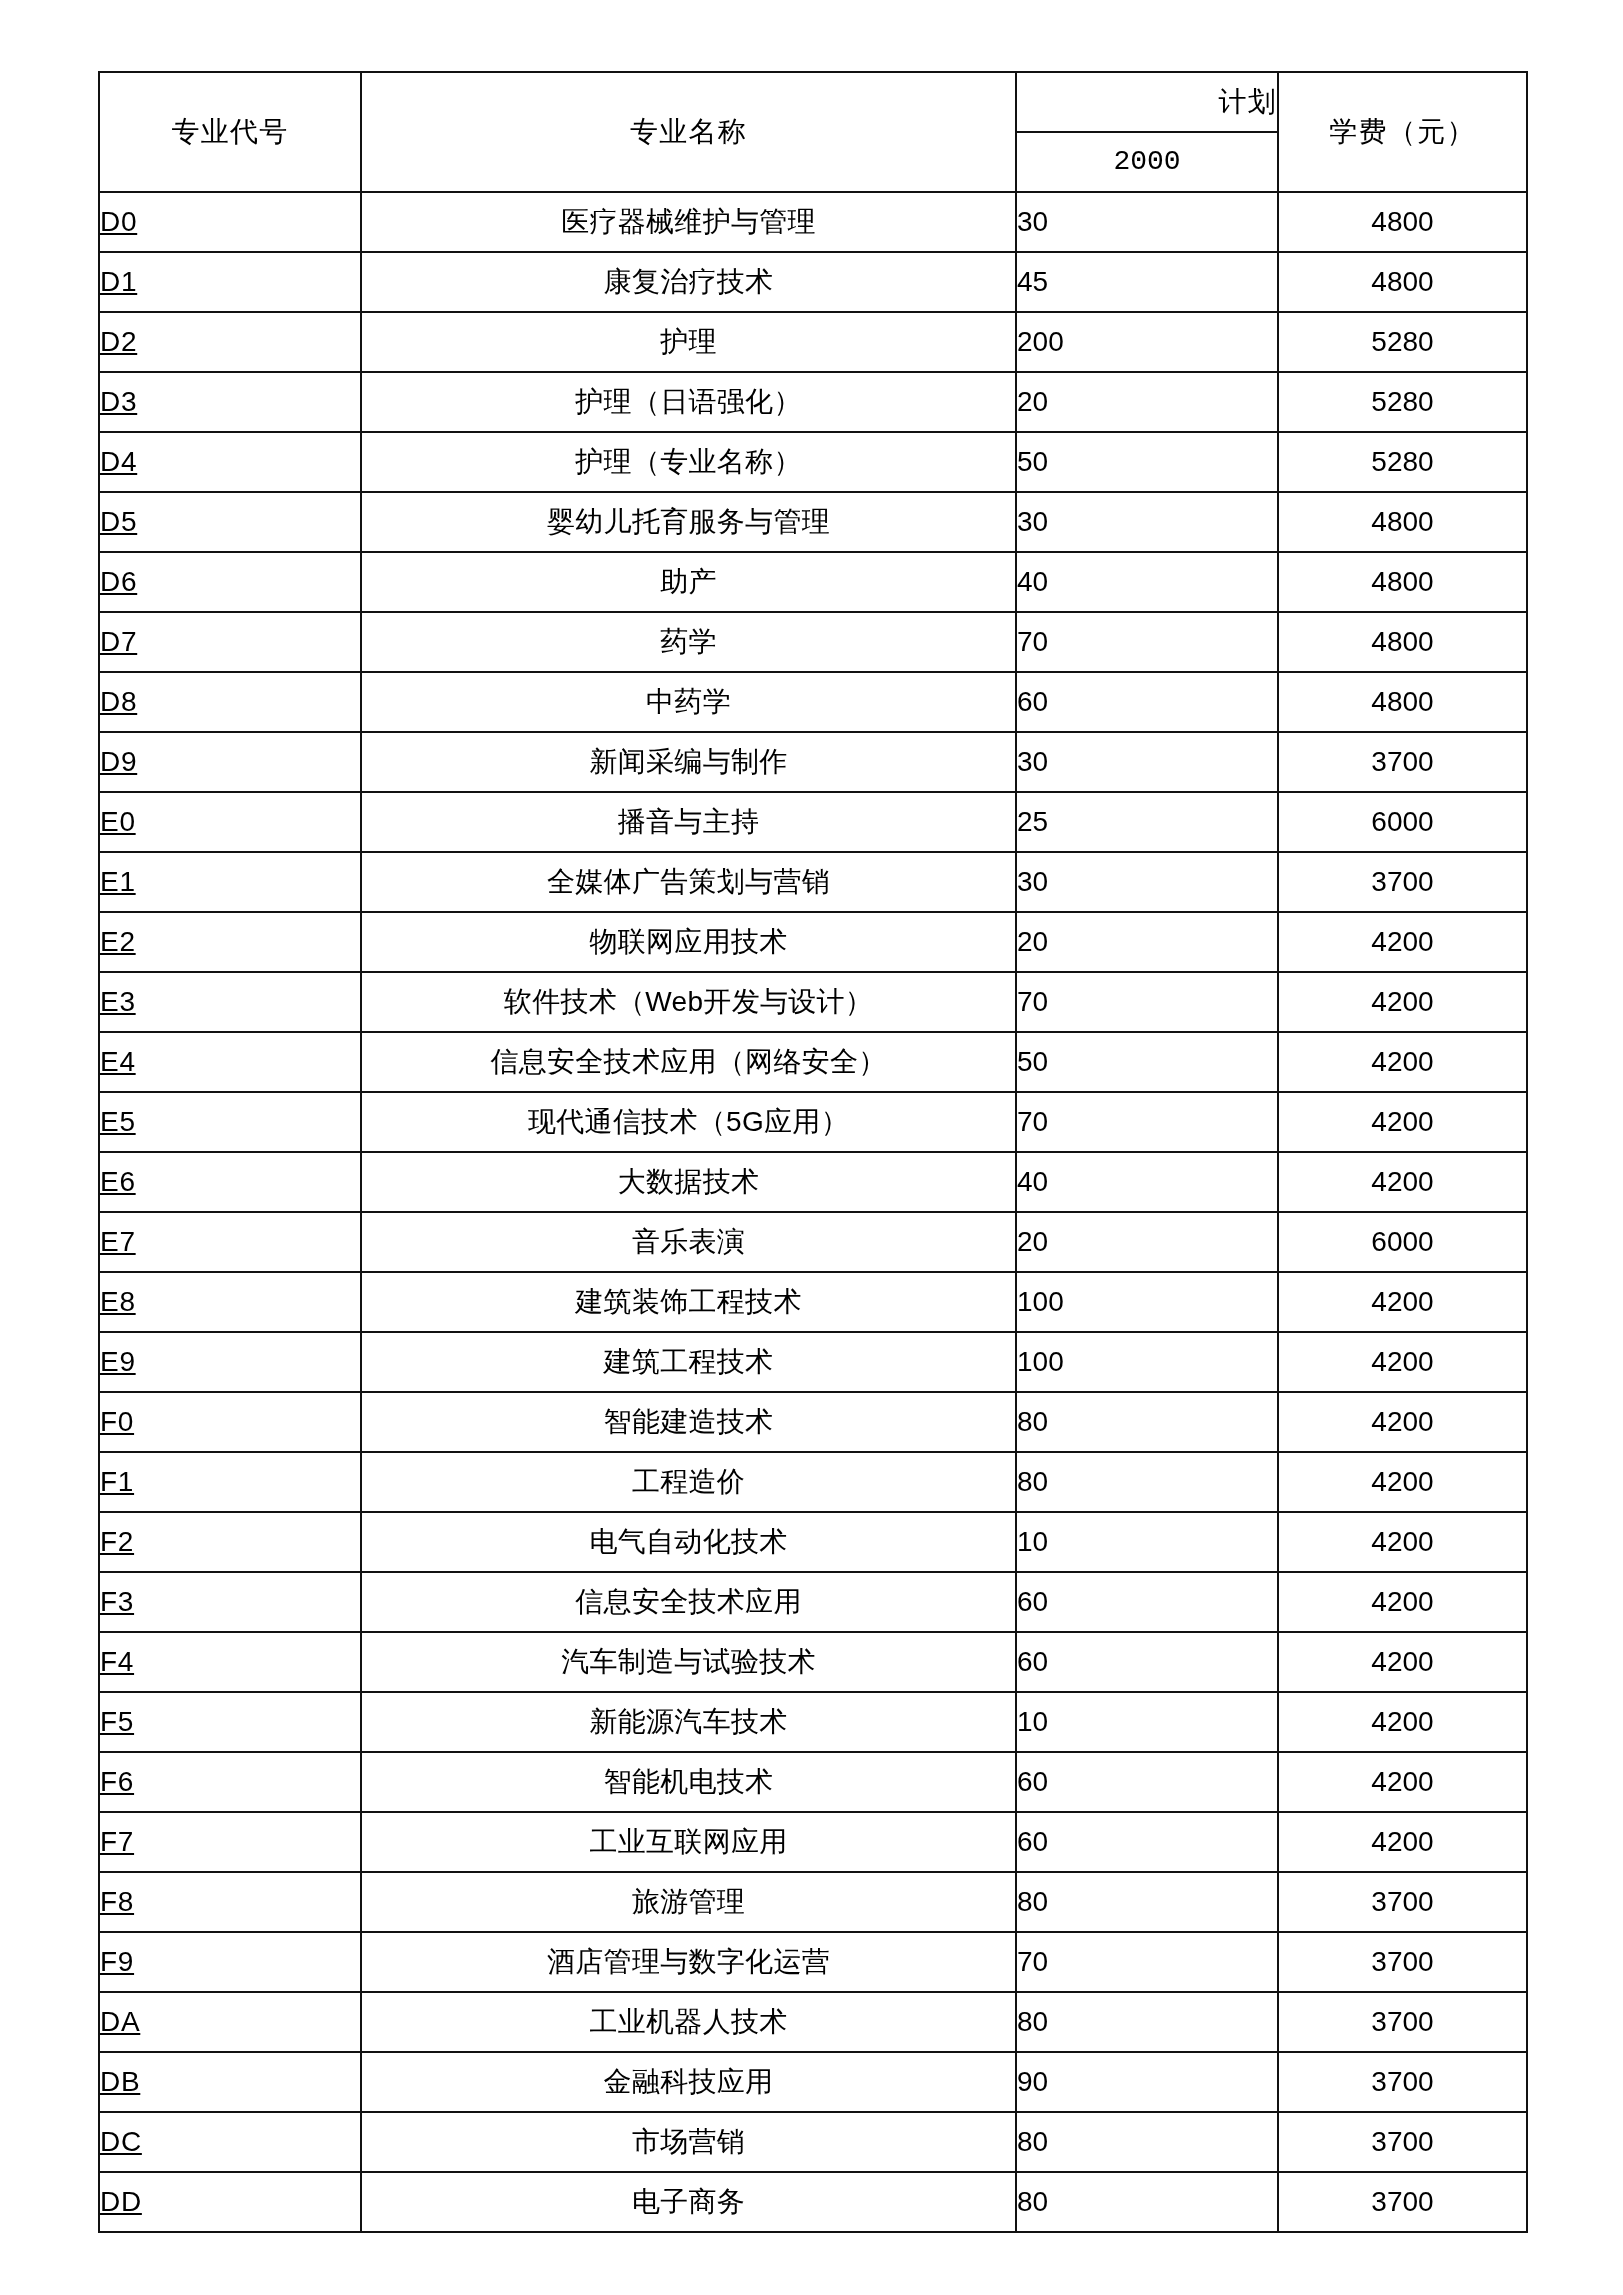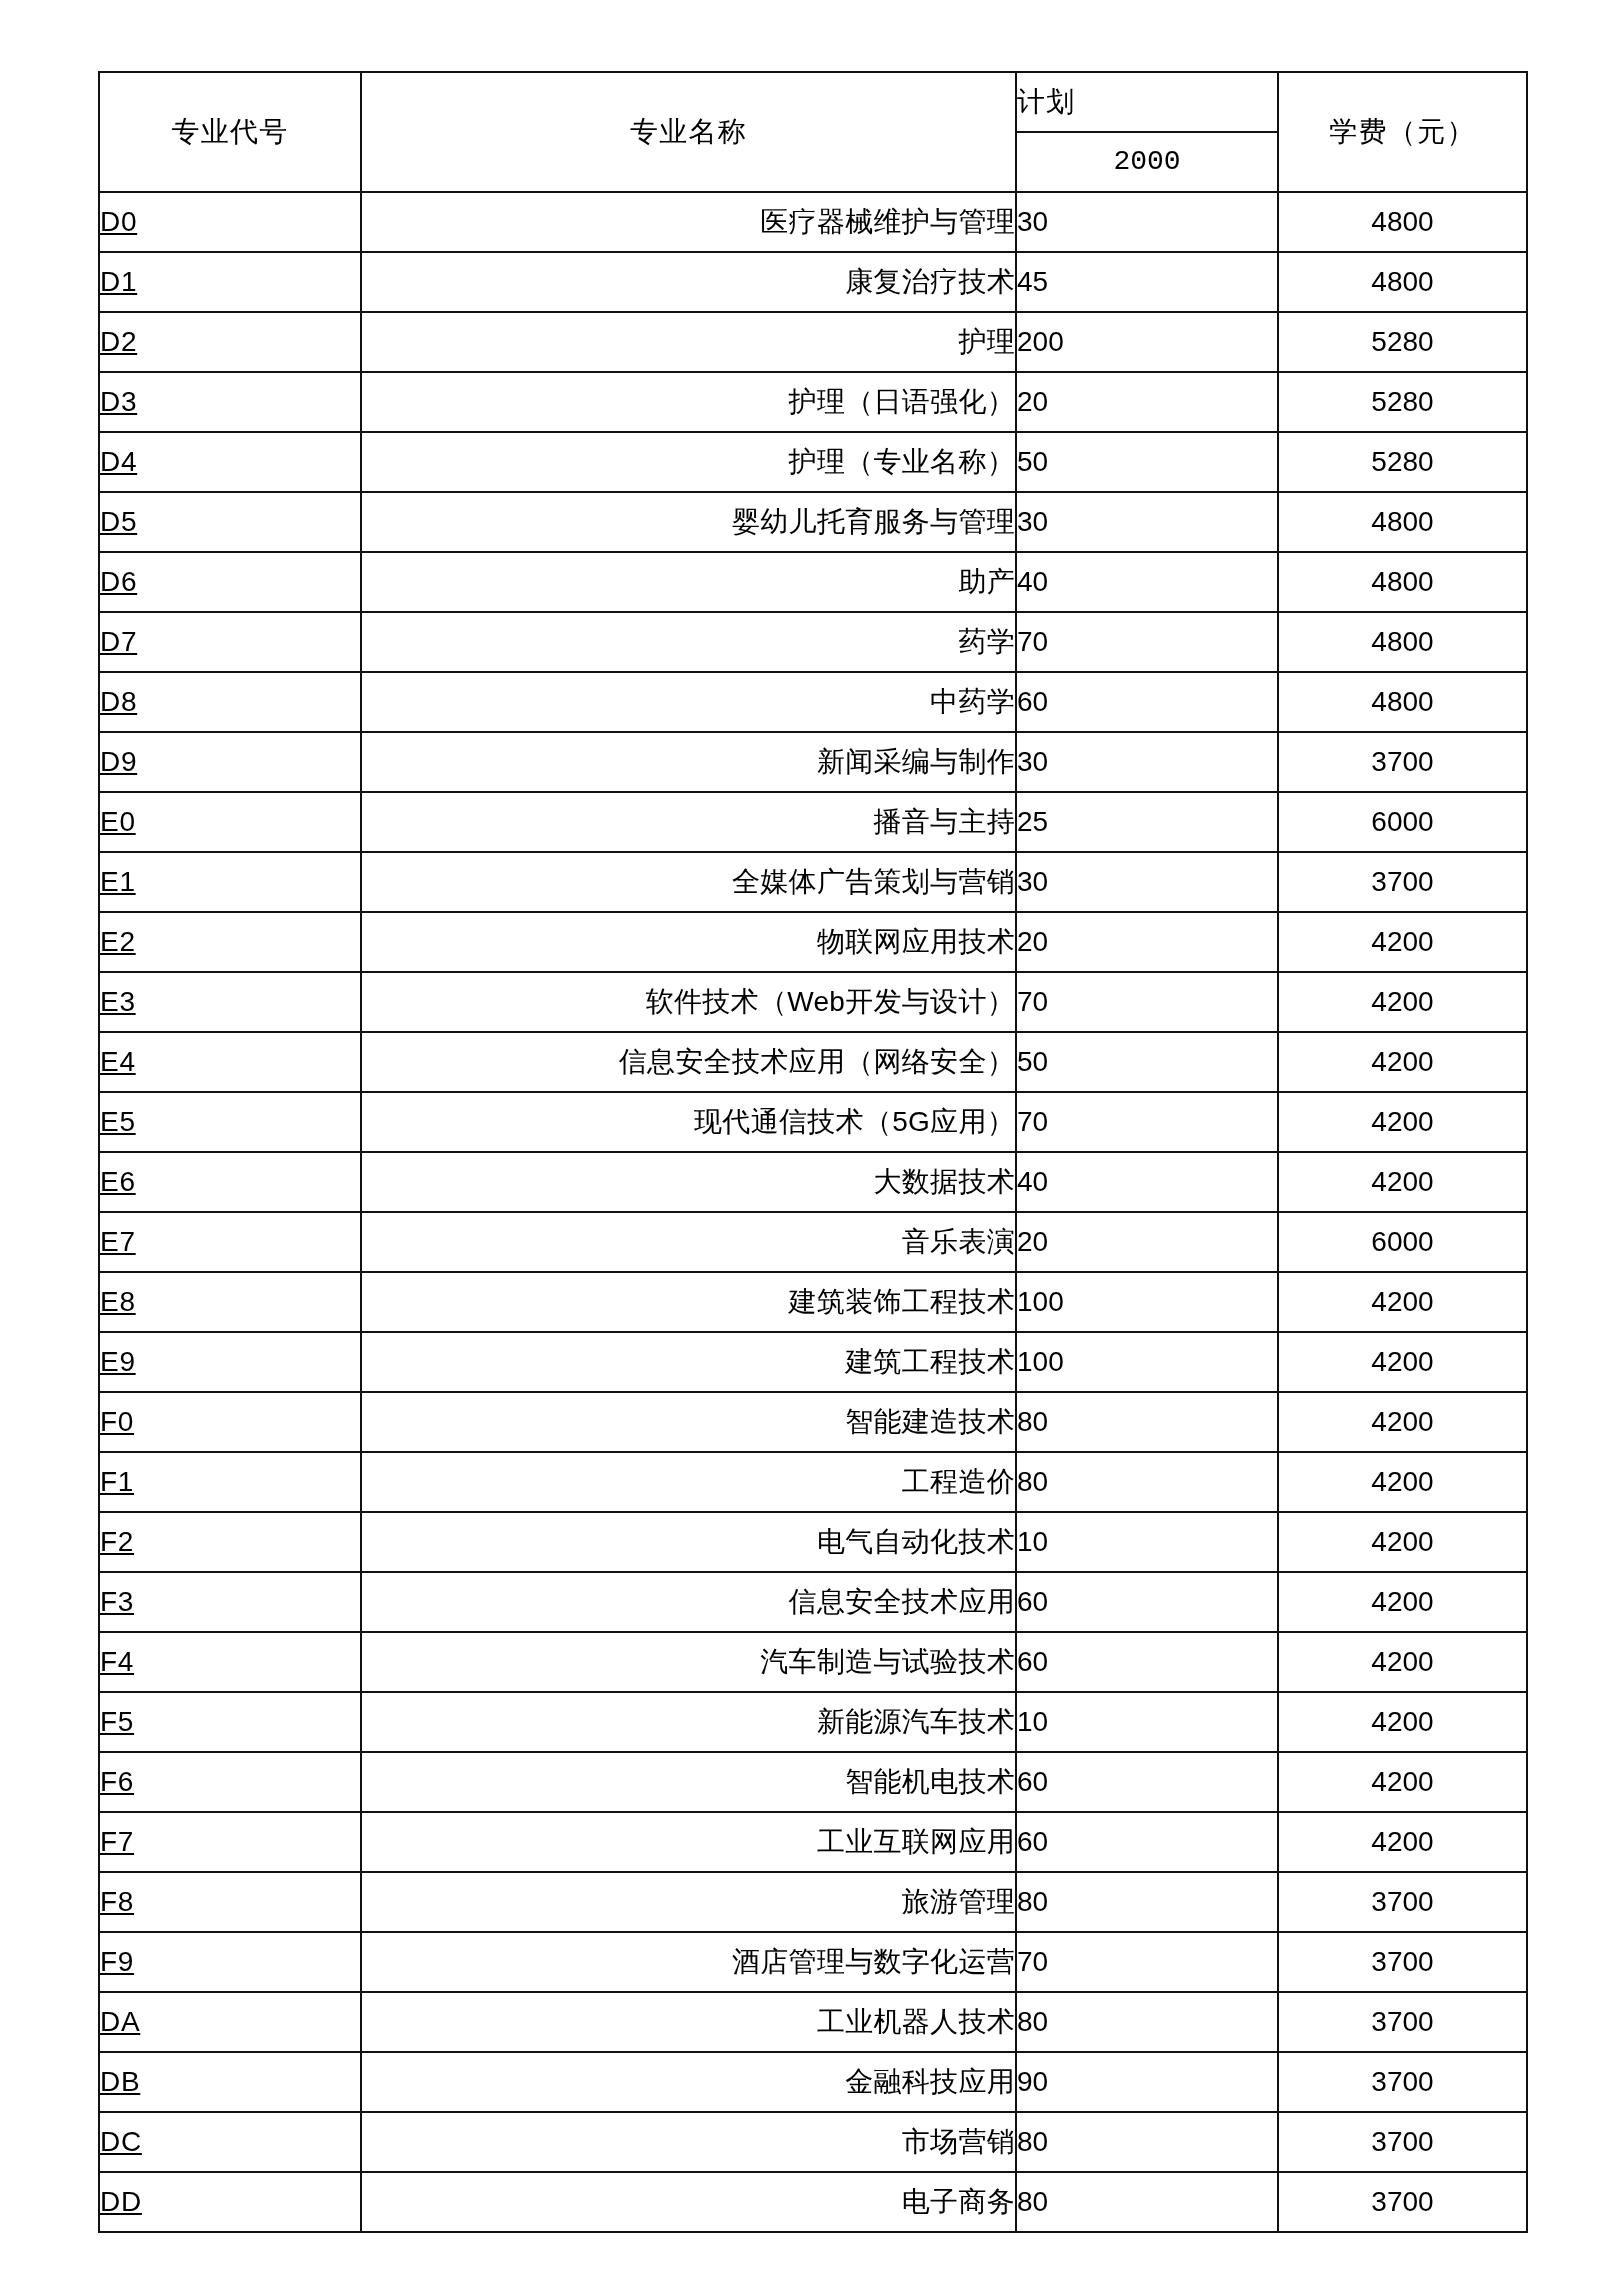--- a/index.html
+++ b/index.html
@@ -44,39 +44,39 @@
   }
   th.head-cell {
     font-weight: bold;
     font-size: 29px;
     text-align: center;
     letter-spacing: 1.3px;
   }
   th.head-plan-top {
     font-weight: bold;
     font-size: 29px;
-    text-align: left;
+    text-align: right;
     height: 55px;
     letter-spacing: 1.3px;
   }
   th.head-plan-bottom {
     font-weight: bold;
     font-size: 29px;
     text-align: center;
     height: 55px;
     font-family: Liberation Mono, monospace;
   }
   .cell-code {
     text-align: left;
     font-size: 29.5px;
     letter-spacing: 0.7px;
     text-decoration: underline;
   }
   .cell-name {
-    text-align: right;
+    text-align: center;
     padding-left: 25px;
     font-size: 29.5px;
     letter-spacing: 0.3px;
   }
   .cell-plan {
     text-align: left;
     font-size: 29.5px;
   }
   .cell-fee {
     text-align: center;

